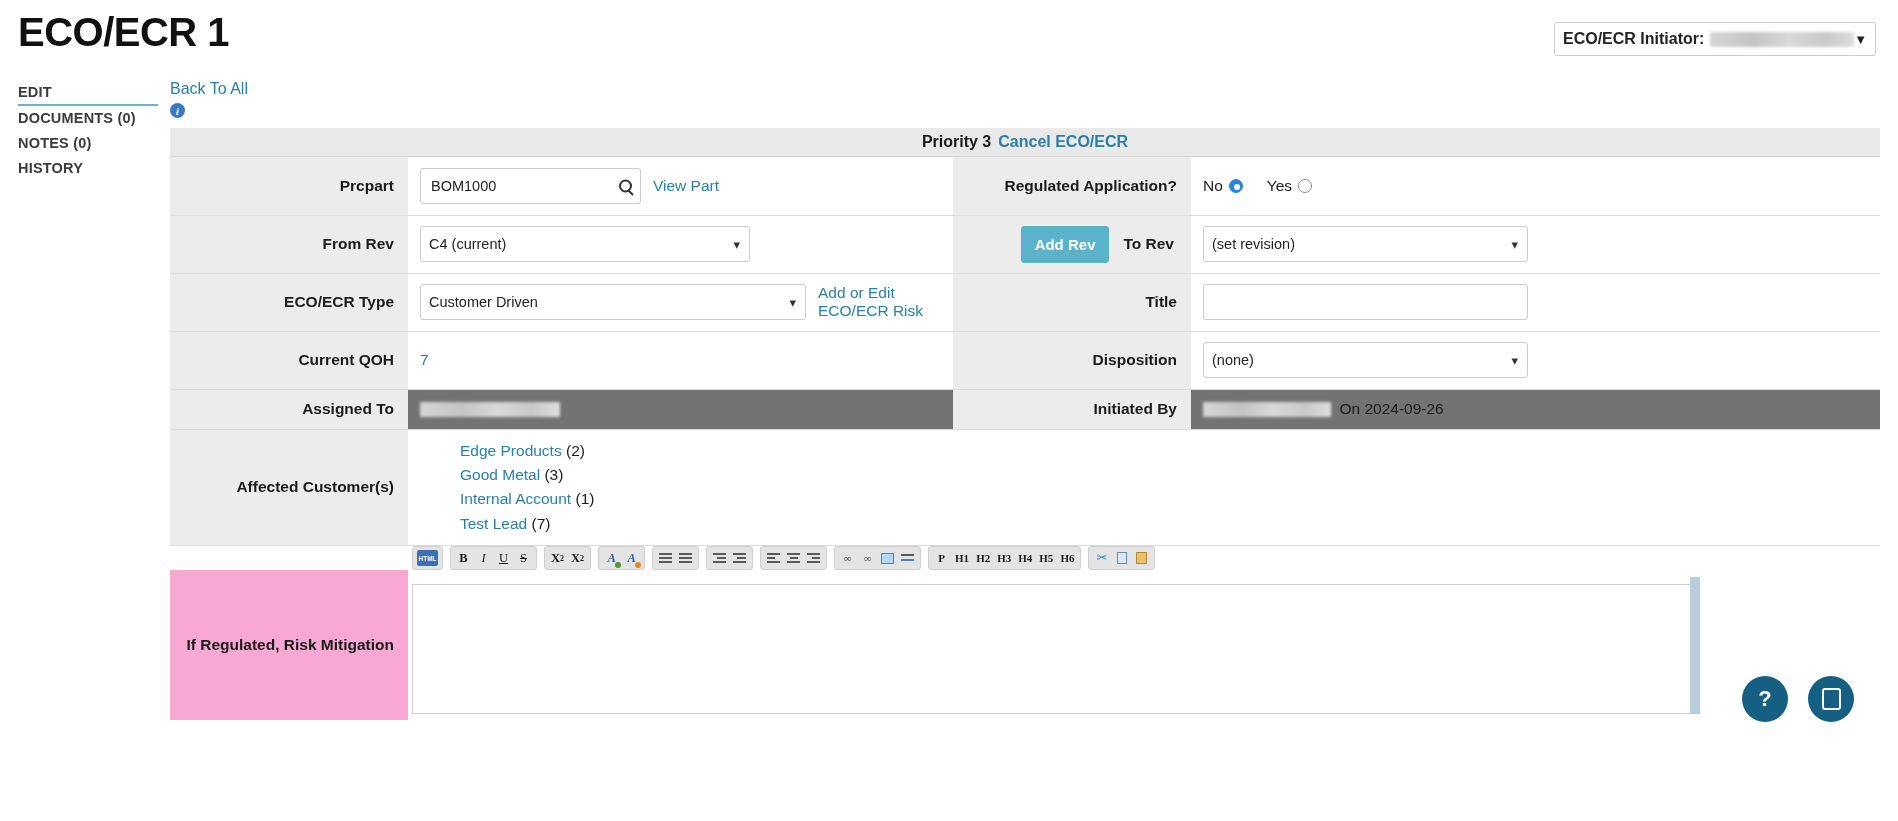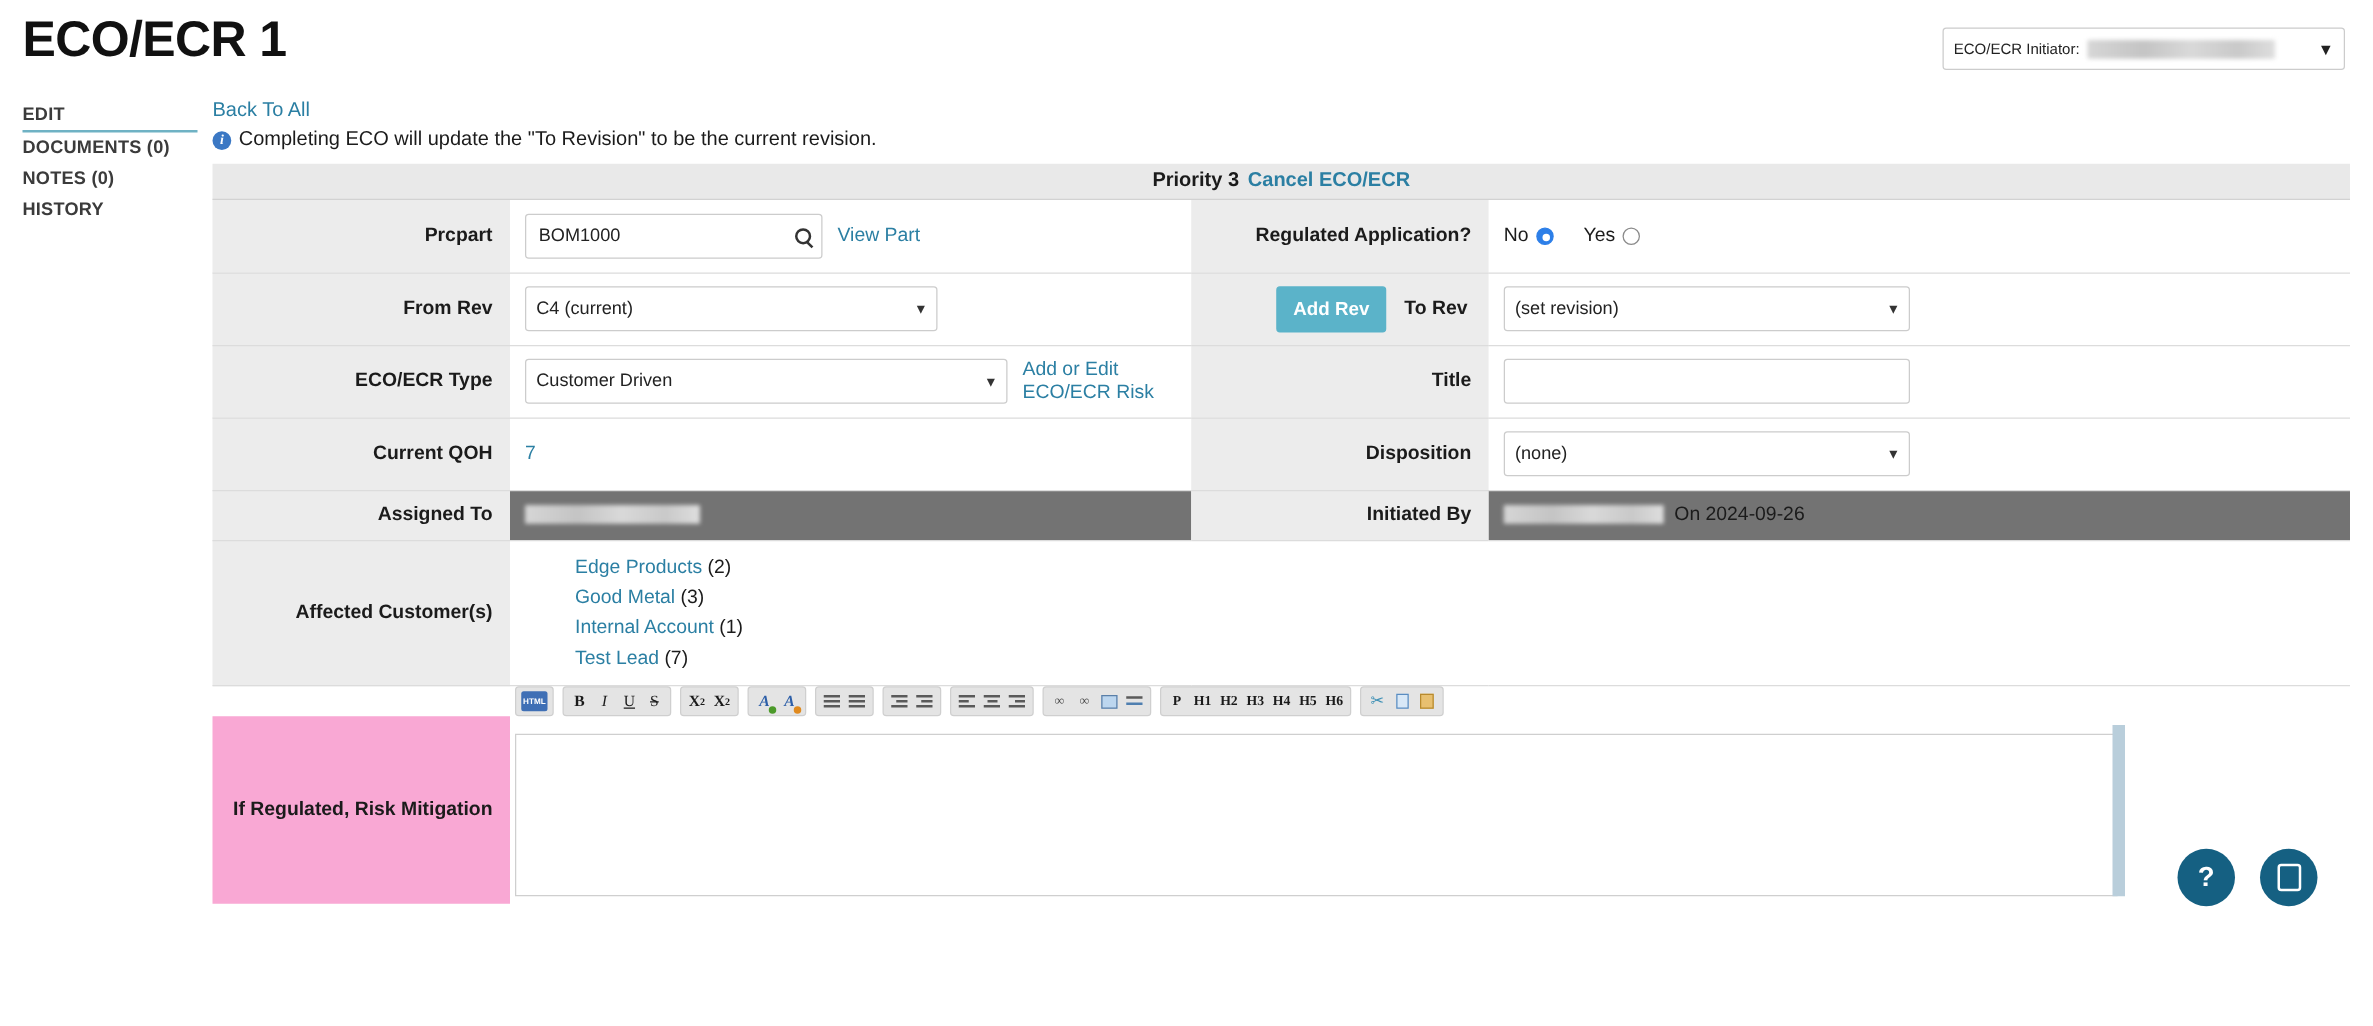--- a/index.html
+++ b/index.html
@@ -18,21 +18,21 @@
     font-size: 40px; font-weight: bold; color: #111111;
     letter-spacing: -0.5px;
   }
   .initiator-box {
     position: absolute; right: 22px; top: 22px;
     width: 322px; height: 34px;
     border: 1px solid #cccccc; border-radius: 3px;
     background: #ffffff;
     display: flex; align-items: center; padding: 0 8px;
   }
-  .initiator-label { font-size: 12px; font-weight: normal; color: #222; white-space: nowrap; }
+  .initiator-label { font-size: 16px; font-weight: bold; color: #222; white-space: nowrap; }
   .redact {
     display: inline-block; height: 15px; border-radius: 1px;
     background: linear-gradient(90deg,#d6d6d6,#c4c4c4 30%,#d9d9d9 55%,#c9c9c9 80%,#dedede);
     filter: blur(1.6px);
     vertical-align: middle;
   }
   .initiator-redact { width: 150px; margin-left: 6px; }
   .caret-down {
     margin-left: auto; font-size: 13px; color: #222; line-height: 1;
   }
@@ -201,21 +201,20 @@
     <div class="side-item">NOTES (0)</div>
     <div class="side-item">HISTORY</div>
   </div>
 
   <div class="main">
 
     <div class="back-link">Back To All</div>
 
     <div class="notice">
       <span class="info-ico">i</span>
-      <span>Completing ECO will update the "To Revision" to be the current revision.</span>
     </div>
 
     <div class="priority-bar">
       <span class="p-text">Priority 3</span>
       <span class="p-cancel">Cancel ECO/ECR</span>
     </div>
 
     <table class="form">
       <colgroup>
           <col style="width:238px">
@@ -223,21 +222,21 @@
           <col style="width:238px">
           <col>
         </colgroup>
 
       <tbody>
           <tr class="row-h">
         <td class="lbl">Prcpart</td>
         <td class="val">
           <div class="cell-flex">
             <span class="inp-wrap">
-              <input type="text" style="width: 238px;" value="BOM1000">
+              <input type="text" style="width: 221px;" value="BOM1000">
               <span class="search-ico"></span>
             </span>
             <span class="link">View Part</span>
           </div>
         </td>
         <td class="lbl">Regulated Application?</td>
         <td class="val">
           <div class="radio-group">
             <span>No</span>
             <span class="radio on"></span>

